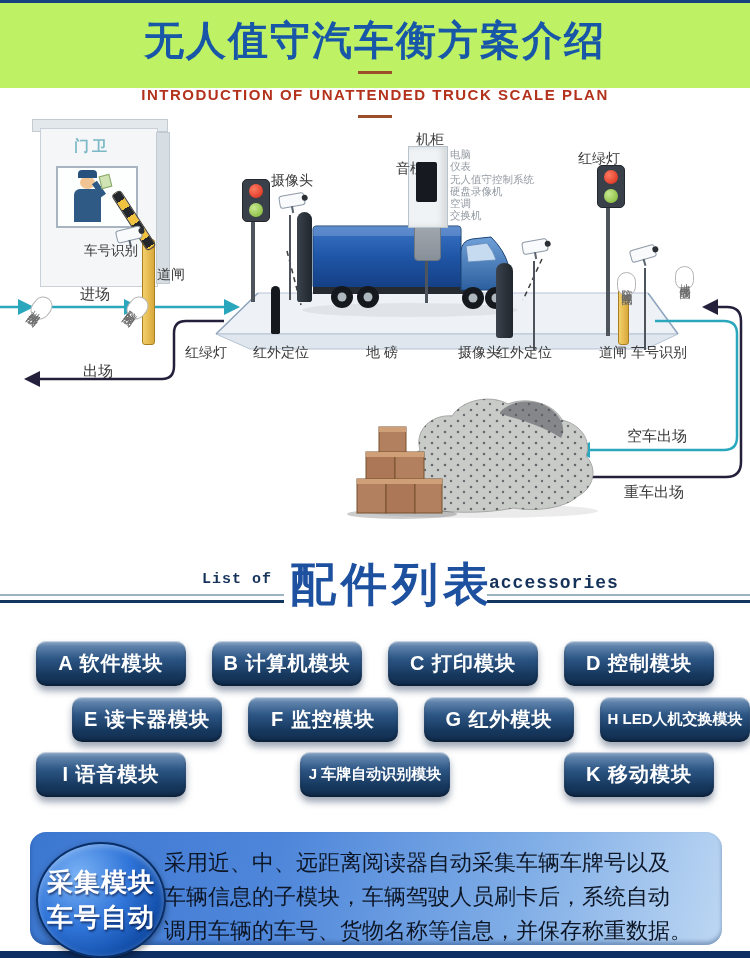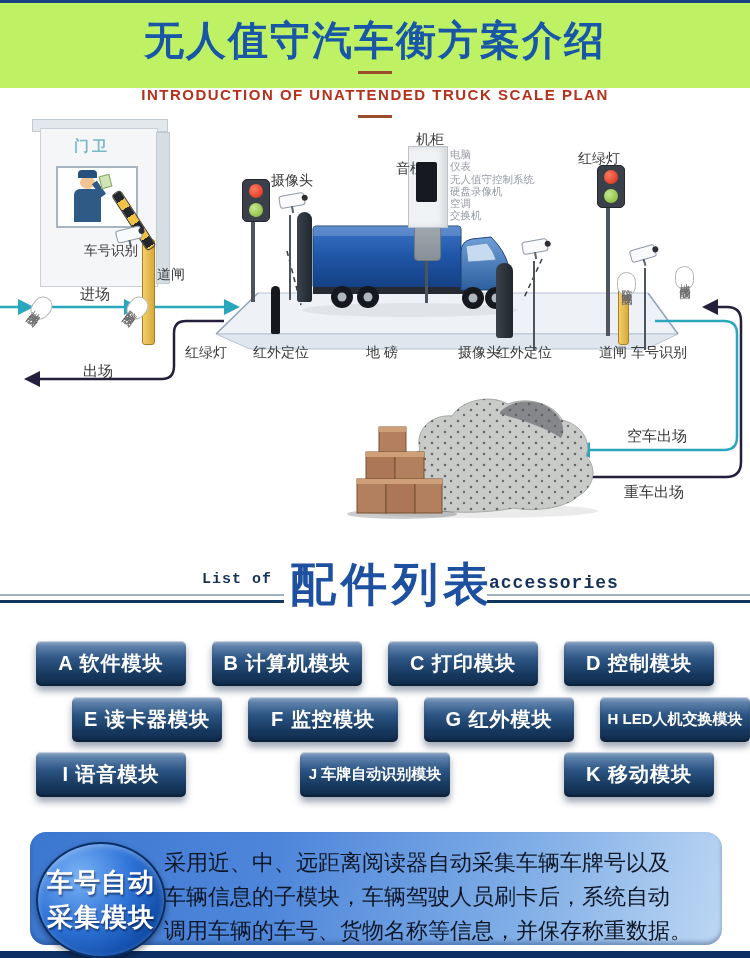--- a/index.html
+++ b/index.html
@@ -55,21 +55,21 @@
   #cab-list{left:450px;top:148px;font-size:10.5px;line-height:12.3px;color:#949ba3;z-index:3;}
   
   .dline{position:absolute;height:4px;border-top:2px solid #9db3c2;border-bottom:3px solid #13365f;}
   #listof{left:202px;top:571px;font-family:"Liberation Mono","DejaVu Sans Mono",monospace;
           font-weight:bold;font-size:15px;color:#15325a;letter-spacing:1px;}
   #acc-title{left:290px;top:554px;font-size:46px;color:#1e50a0;font-weight:600;letter-spacing:5px;}
   #acc-suffix{left:489px;top:573px;font-family:"Liberation Mono","DejaVu Sans Mono",monospace;
           font-weight:bold;font-size:18px;color:#15325a;letter-spacing:1px;}
   
   .btnrow{position:absolute;left:36px;width:678px;height:46px;display:flex;justify-content:space-between;}
-  .btn{width:150px;height:45px;border-radius:5px;display:flex;align-items:center;justify-content:center;
+  .btn{width:150px;height:45px;border-radius:10px;display:flex;align-items:center;justify-content:center;
        color:#fff;font-weight:bold;font-size:20px;letter-spacing:1px;cursor:pointer;
        background:linear-gradient(180deg,#93abc7 0%,#5e82ab 12%,#2c5584 40%,#17395f 74%,#102b4c 100%);
        box-shadow:0 5px 7px rgba(40,60,90,.45),inset 0 1px 1px rgba(255,255,255,.55),inset 0 -2px 3px rgba(0,0,0,.3);}
   .btn.sm{font-size:15px;letter-spacing:0;}
   
   #panel{left:30px;top:832px;width:692px;height:113px;border-radius:16px;
          background:linear-gradient(105deg,#3c77d0 0%,#4e86da 35%,#7fade6 70%,#bdd7f3 100%);
          box-shadow:inset 0 -3px 4px rgba(10,40,90,.35);z-index:1;}
   #badge{left:36px;top:842px;width:126px;height:112px;border-radius:50%;z-index:4;
          background:radial-gradient(circle at 32% 28%,#7ab2f5 0%,#2f74d8 45%,#0d47a0 80%,#083472 100%);
@@ -281,22 +281,22 @@
     <div class="btn sm">H LED人机交换模块</div>
   </div>
   <div class="btnrow" style="top:752px;">
     <div class="btn">I 语音模块</div>
     <div class="btn sm">J 车牌自动识别模块</div>
     <div class="btn">K 移动模块</div>
   </div>
 
   <div class="abs" id="panel"></div>
   <div class="abs" id="badge">
+    <div>采集模块</div>
     <div>车号自动</div>
-    <div>采集模块</div>
   </div>
   <div class="abs" id="panel-text">
     <div>采用近、中、远距离阅读器自动采集车辆车牌号以及</div>
     <div>车辆信息的子模块，车辆驾驶人员刷卡后，系统自动</div>
     <div>调用车辆的车号、货物名称等信息，并保存称重数据。</div>
   </div>
   <div class="abs" id="strip-bottom"></div>
 
 </div>
 

